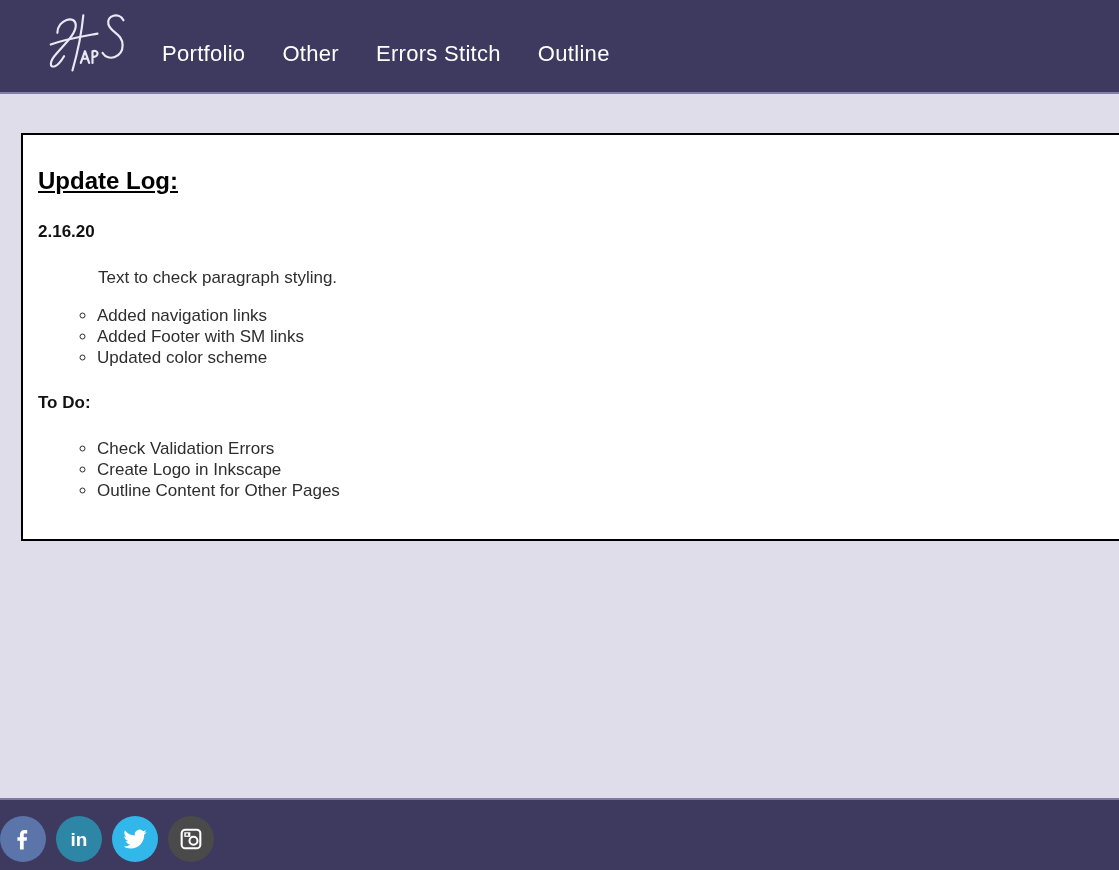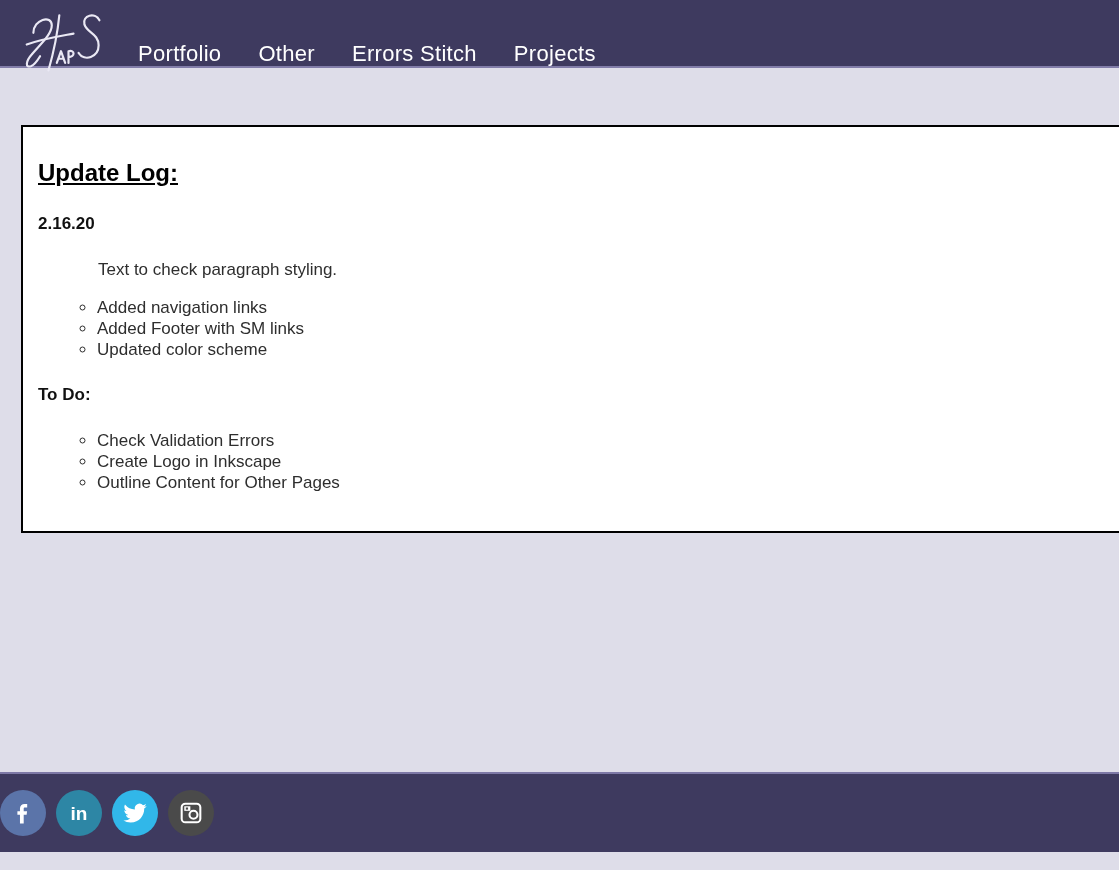--- a/index.html
+++ b/index.html
@@ -6,26 +6,26 @@
   html, body {
     margin: 0; padding: 0;
     width: 1119px; height: 870px;
     overflow: hidden;
     font-family: "Liberation Sans", sans-serif;
     background: #dedde9;
   }
 
   
   header.site-header {
-    height: 68px;
+    height: 94px;
     background: #3e3a5f;
     border-bottom: 2px solid #827da9;
     display: flex;
     align-items: flex-start;
-    padding-left: 20px;
+    padding-left: 44px;
   }
   .logo-link {
     display: block;
     margin-top: 6px;
     width: 92px;
     height: 72px;
     text-decoration: none;
   }
   .logo-link svg { display: block; width: 100%; height: 100%; }
   nav.main-nav {
@@ -40,21 +40,21 @@
     font-size: 22px;
     line-height: 1;
     letter-spacing: 0.3px;
     cursor: pointer;
   }
 
   
   main.page-main {
     height: 704px;
     background: #dedde9;
-    padding-top: 57px;
+    padding-top: 39px;
   }
   section.update-box {
     margin-left: 21px;
     width: 1260px;               
     border: 2px solid #000000;
     background: #ffffff;
     padding: 0 15px 38px 15px;
     color: #2e2e2e;
   }
   .update-box h2.log-title {
@@ -134,21 +134,21 @@
       <path d="M8 42 C28 35 48 32 64 29"></path>
       <path d="M44 64 L49 50 L54 64 M46 59 L52 59"></path>
       <path d="M58 64 L58 50 C66 48 66 57 58 57"></path>
       <path d="M95 13 C90 3 74 7 77 18 C80 28 94 29 94 43 C94 57 77 63 70 52"></path>
     </svg>
   </a>
   <nav class="main-nav">
     <a href="#">Portfolio</a>
     <a href="#">Other</a>
     <a href="#">Errors Stitch</a>
-    <a href="#">Projects</a>
+    <a href="#">Outline</a>
   </nav>
 </header>
 
 <main class="page-main">
   <section class="update-box">
     <h2 class="log-title">Update Log:</h2>
     <h4 class="entry-date">2.16.20</h4>
     <p class="entry-paragraph">Text to check paragraph styling.</p>
     <ul class="changes-list">
         <li>Added navigation links</li>

